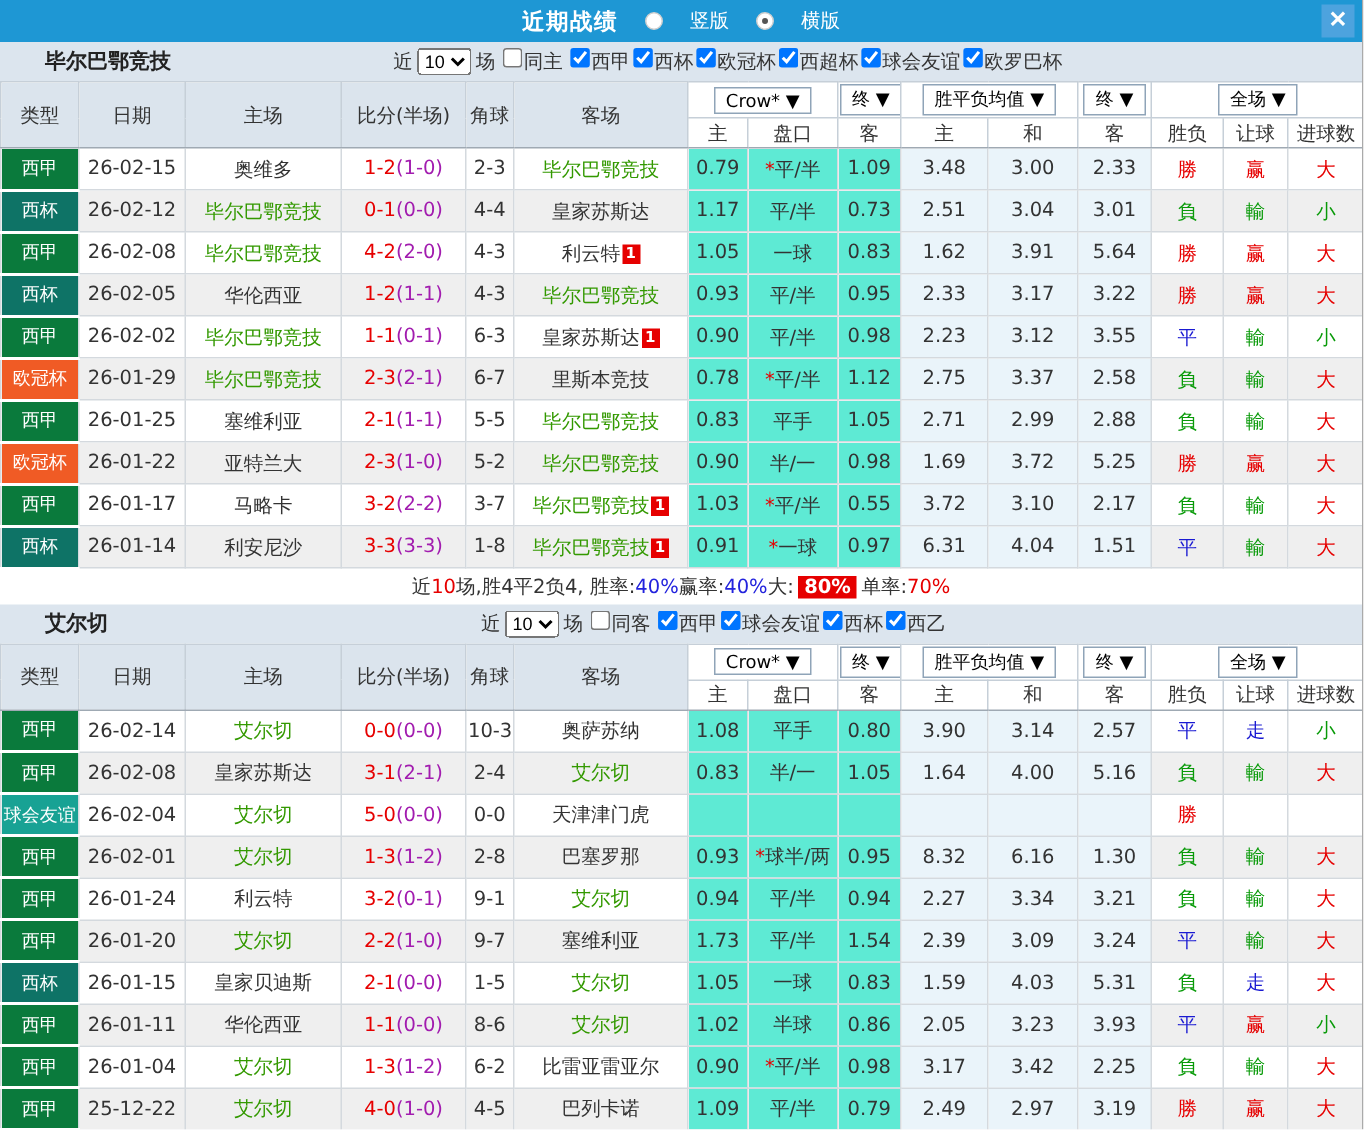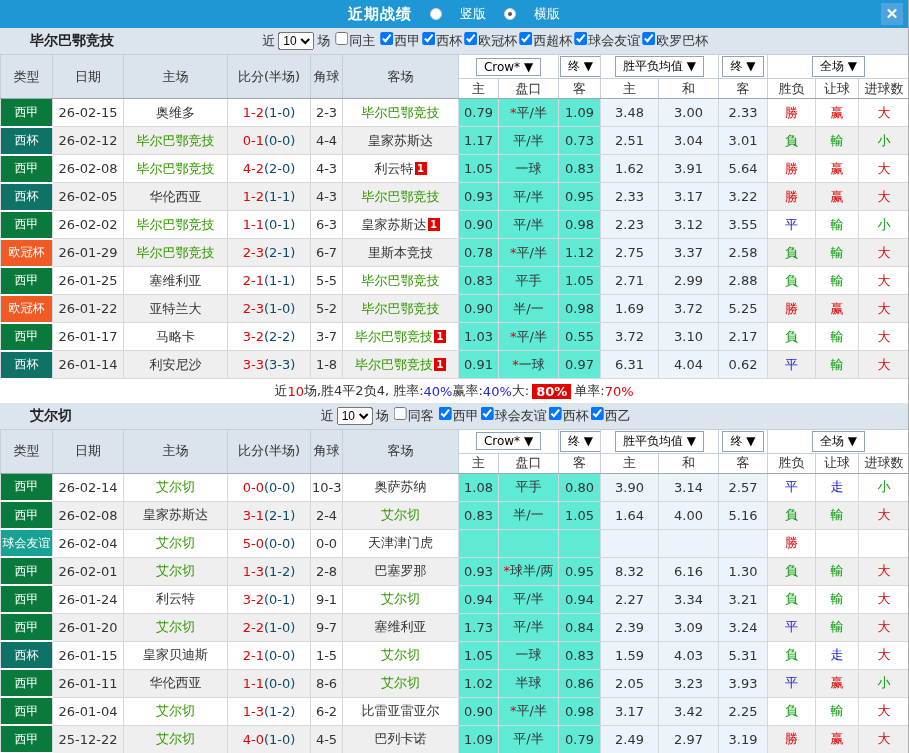--- a/index.html
+++ b/index.html
@@ -32,21 +32,21 @@
   th.lefthead { background:#dbe4ed; color:#333; }
   thead tr:last-child th, th.lefthead { border-bottom:1px solid #9fa9b3; }
   .dd { border:1px solid #8fa4b8; background:#fff; font-size:12px; padding:1px 7px; cursor:pointer; font-family:inherit; }
   tbody td { height:28px; }
   td.c-type { color:#fff; font-size:12px; border-bottom:2px solid #fff; border-top:0; }
   .r-even td.alt { background:#efefef; }
   .r-odd  td.alt { background:#ffffff; }
   td.c-odds { background:#5eead4; }
   td.c-avg  { background:#eaf4fa;text-align:center; }
   .sc { color:#e60000;text-align:right; }
-  .half { color:#0c4a6e; }
+  .half { color:#a21caf; }
   .tm { color:#333; }
   .tm-green { color:#339900; }
   .badge { display:inline-block; background:#e60000; color:#fff; font-size:10px; font-style:normal; font-weight:bold; width:12px; height:13px; line-height:13px; margin-left:1px; vertical-align:1px; }
   .star { color:#e60000; font-style:normal; }
   .rc.red { color:#e60000; } .rc.green { color:#089a08; } .rc.blue { color:#1a1ad2; }
 
   
   .summary { height:23px; display:flex; justify-content:center; align-items:center; font-size:13px; background:#fff; }
   .sum-k { color:#333; } .sum-r { color:#e60000; } .sum-b { color:#2323dd; }
   .sum-hl { color:#fff; background:#e60000; padding:0 4px; font-weight:bold; margin:0 3px; }
@@ -303,21 +303,21 @@
             <td class="alt">26-01-14</td>
             <td class="alt"><span class="tm">利安尼沙</span></td>
             <td class="alt"><span class="sc">3-3</span><span class="half">(3-3)</span></td>
             <td class="alt">1-8</td>
             <td class="alt"><span class="tm-green">毕尔巴鄂竞技</span><b class="badge">1</b></td>
             <td class="c-odds">0.91</td>
             <td class="c-odds"><i class="star">*</i>一球</td>
             <td class="c-odds">0.97</td>
             <td class="c-avg">6.31</td>
             <td class="c-avg">4.04</td>
-            <td class="c-avg">0.62</td>
+            <td class="c-avg">1.51</td>
             <td class="alt"><span class="rc blue">平</span></td>
             <td class="alt"><span class="rc green">輸</span></td>
             <td class="alt"><span class="rc red">大</span></td>
           </tr>
         </tbody>
     </table>
 
     <div class="summary">
         <span class="sum-k">近</span>
         <span class="sum-r">10</span>
@@ -491,21 +491,21 @@
           </tr>
           <tr class="r-even">
             <td class="c-type" style="background:#0a7a3c">西甲</td>
             <td class="alt">26-01-20</td>
             <td class="alt"><span class="tm-green">艾尔切</span></td>
             <td class="alt"><span class="sc">2-2</span><span class="half">(1-0)</span></td>
             <td class="alt">9-7</td>
             <td class="alt"><span class="tm">塞维利亚</span></td>
             <td class="c-odds">1.73</td>
             <td class="c-odds">平/半</td>
-            <td class="c-odds">0.84</td>
+            <td class="c-odds">1.54</td>
             <td class="c-avg">2.39</td>
             <td class="c-avg">3.09</td>
             <td class="c-avg">3.24</td>
             <td class="alt"><span class="rc blue">平</span></td>
             <td class="alt"><span class="rc green">輸</span></td>
             <td class="alt"><span class="rc red">大</span></td>
           </tr>
           <tr class="r-odd">
             <td class="c-type" style="background:#0e7366">西杯</td>
             <td class="alt">26-01-15</td>

